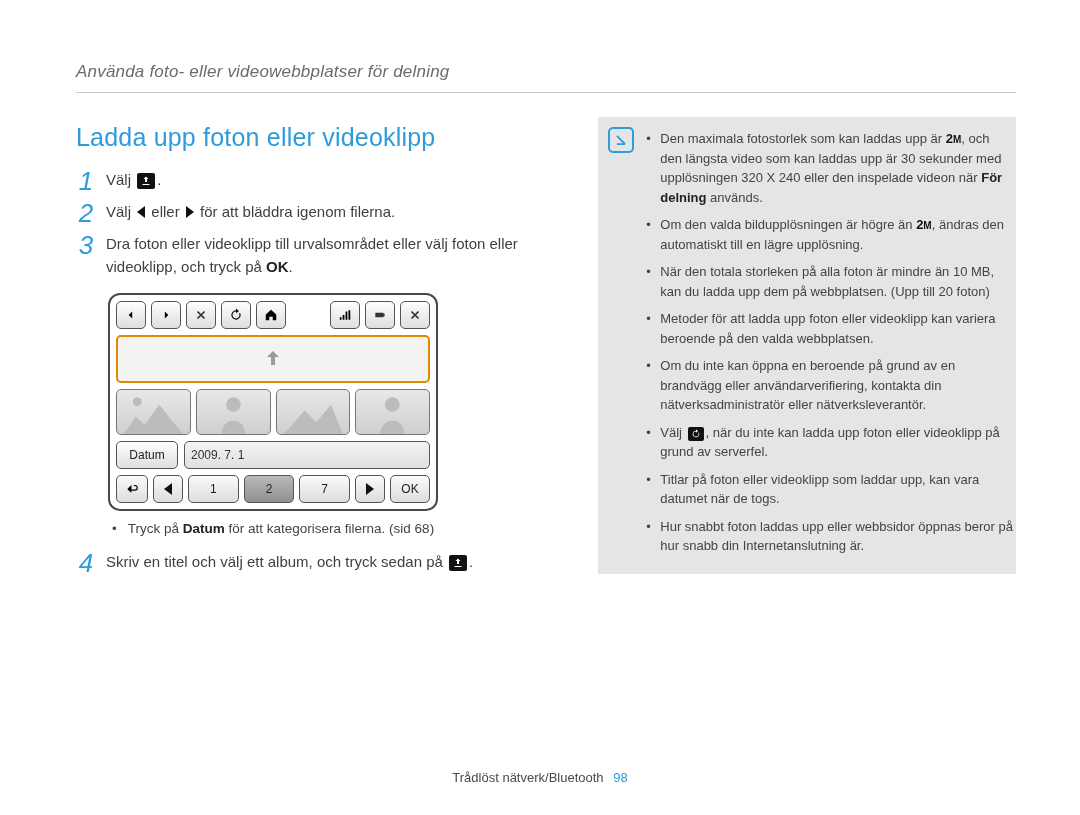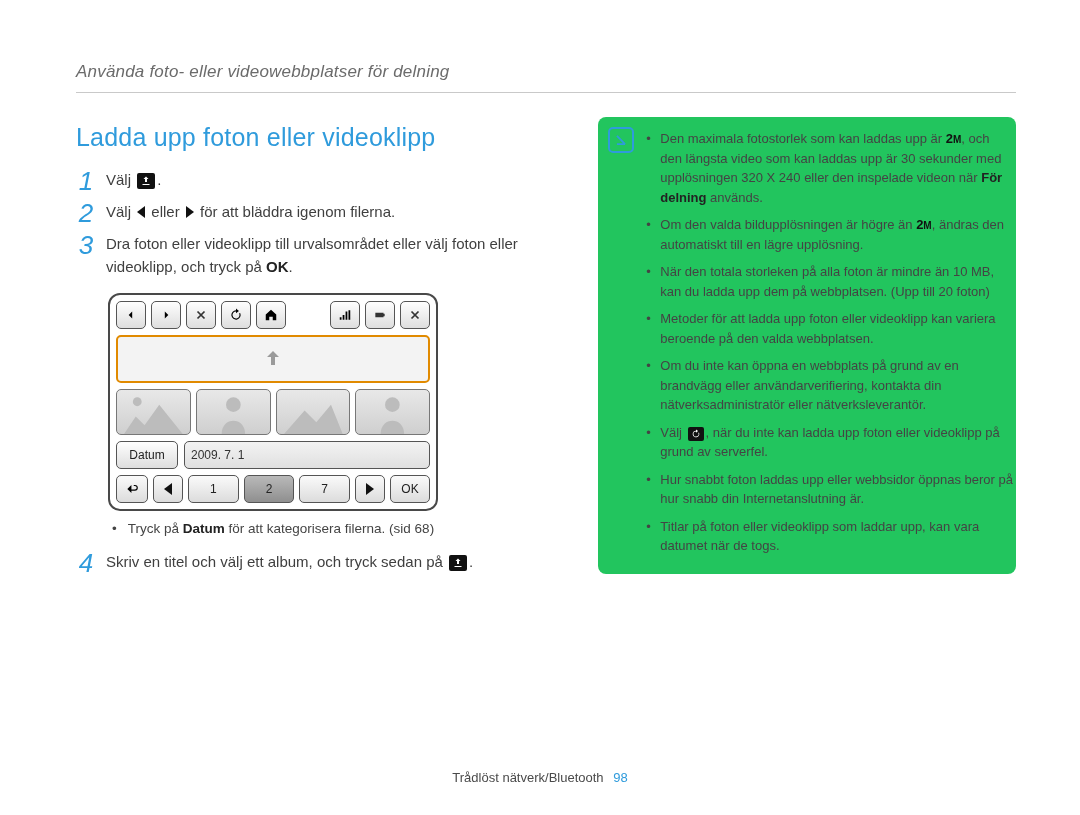--- a/index.html
+++ b/index.html
@@ -168,22 +168,22 @@
   .subnote {
     margin: 0 0 14px 36px;
     font-size: 13.5px;
     color:#444;
   }
   .subnote::before { content: "\2022\00a0\00a0"; }
   .subnote b { font-weight:700; color:#222;}
 
   
   .tips {
-    background: #22c55e;
-    border-radius: 8px;
+    background: #e5e5e5;
+    border-radius: 0;
     padding: 10px 2px 10px 48px;
     position: relative;
     font-size: 13px;
     color: #444;
     line-height: 1.5;
   }
   .tips .ticon {
     position:absolute; left:10px; top:10px;
     width:22px; height:22px;
     border:2px solid #2f9bdc; border-radius:5px;
@@ -384,30 +384,30 @@
         </div>
         <ul>
           <li>
             <span>Den maximala fotostorlek som kan laddas upp är </span><span class="inline-2m">2<sub>M</sub></span><span>, och den längsta video som kan laddas upp är 30 sekunder med upplösningen 320 X 240 eller den inspelade videon när </span><b>För delning</b><span> används.</span>
           </li>
           <li>
             <span>Om den valda bildupplösningen är högre än </span><span class="inline-2m">2<sub>M</sub></span><span>, ändras den automatiskt till en lägre upplösning.</span>
           </li>
           <li>När den totala storleken på alla foton är mindre än 10 MB, kan du ladda upp dem på webbplatsen. (Upp till 20 foton)</li>
           <li>Metoder för att ladda upp foton eller videoklipp kan variera beroende på den valda webbplatsen.</li>
-          <li>Om du inte kan öppna en webbplats på grund av en brandvägg eller användarverifiering, kontakta din nätverksadministratör eller nätverksleverantör.</li>
+          <li>Om du inte kan öppna en beroende på grund av en brandvägg eller användarverifiering, kontakta din nätverksadministratör eller nätverksleverantör.</li>
           <li>
             <span>Välj </span><span class="inline-refresh">
                 <svg viewBox="0 0 24 24">
                   <path d="M12 4a8 8 0 1 0 7.4 5h-2.2A6 6 0 1 1 12 6v3l5-4-5-4v3z"></path>
                 </svg>
               </span><span>, när du inte kan ladda upp foton eller videoklipp på grund av serverfel.</span>
           </li>
+          <li>Titlar på foton eller videoklipp som laddar upp, kan vara datumet när de togs.</li>
           <li>Hur snabbt foton laddas upp eller webbsidor öppnas beror på hur snabb din Internetanslutning är.</li>
-          <li>Titlar på foton eller videoklipp som laddar upp, kan vara datumet när de togs.</li>
         </ul>
       </div>
     </div>
   </div>
 
   <div class="footer">
     <span>Trådlöst nätverk/Bluetooth</span>
     <span class="pg">98</span>
   </div>
 </div>

